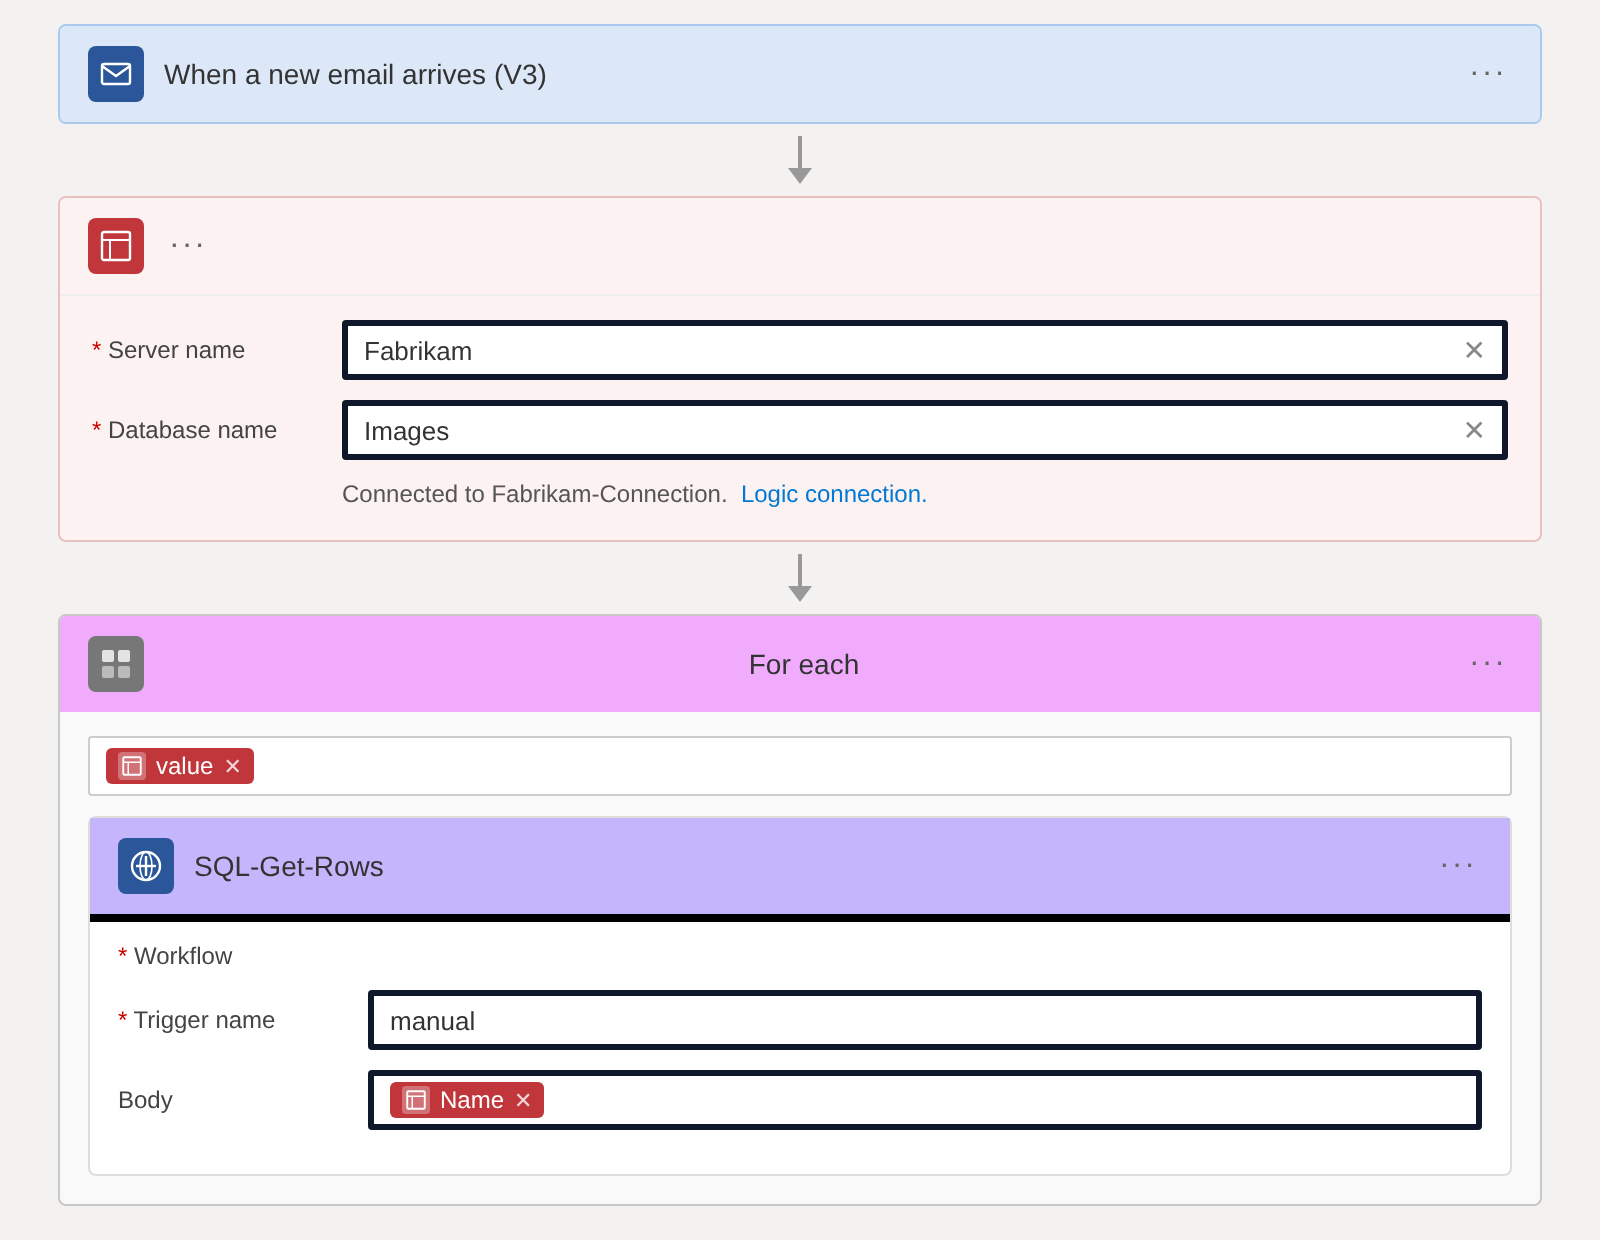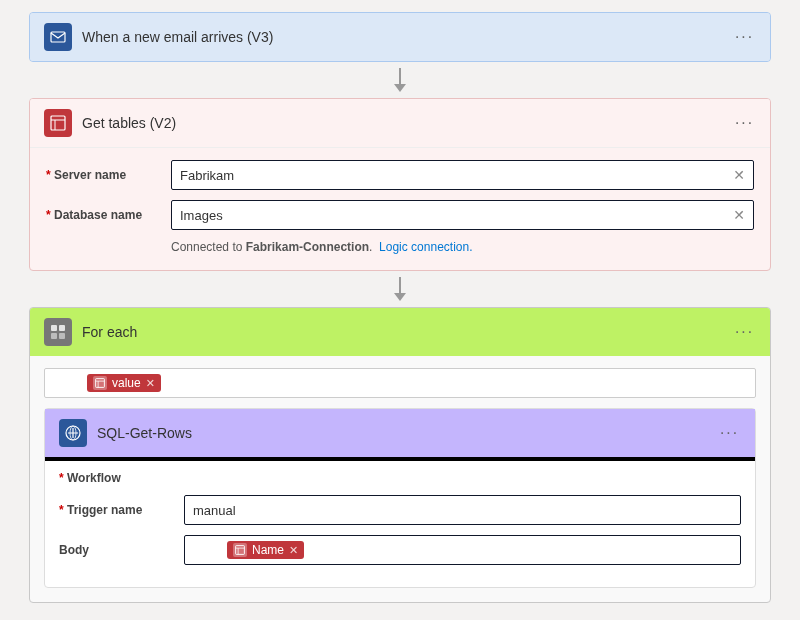--- a/index.html
+++ b/index.html
@@ -89,21 +89,22 @@
     .get-tables-card .card-header {
       background: #fdf2f2;
     }
 
     
     .for-each-card {
       border-color: #c8c8c8;
       background: #f9f9f9;
     }
     .for-each-card > .card-header {
-      background: #bef264;
+      background: #f0abfc;
+      text-align: center;
     }
 
     
     .inner-card {
       width: 100%;
       border: 1.5px solid #ddd;
       border-radius: 4px;
       background: #fff;
       margin-top: 10px;
     }
@@ -119,26 +120,25 @@
       align-items: center;
       margin-bottom: 10px;
       gap: 10px;
     }
 
     .field-label {
       width: 115px;
       font-size: 12px;
       color: #444;
       flex-shrink: 0;
-      font-weight: bold;
     }
 
     .field-input {
       flex: 1;
-      border: 1px solid #0f172a;
+      border: 3px solid #0f172a;
       border-radius: 2px;
       padding: 5px 8px;
       font-size: 13px;
       background: #fff;
       display: flex;
       align-items: center;
       justify-content: space-between;
       height: 30px;
     }
 
@@ -149,21 +149,21 @@
     }
 
     .connection-text {
       font-size: 12px;
       color: #555;
       margin-top: 4px;
       margin-left: 125px;
     }
 
     .connection-text .brand {
-      font-weight: 700;
+      font-weight: 400;
     }
 
     .connection-text .change-link {
       color: #0078d4;
       cursor: pointer;
       text-decoration: none;
     }
 
     
     .connector {
@@ -191,21 +191,20 @@
     
     .token-tag {
       display: inline-flex;
       align-items: center;
       background: #c0363b;
       color: #fff;
       border-radius: 3px;
       padding: 2px 6px;
       font-size: 12px;
       gap: 5px;
-      margin-left: 34px;
     }
 
     .token-tag .token-icon {
       width: 14px;
       height: 14px;
       background: rgba(255,255,255,0.3);
       border-radius: 2px;
       display: flex;
       align-items: center;
       justify-content: center;
@@ -293,21 +292,20 @@
 
   <div class="card get-tables-card">
     <div class="card-header">
       <div class="icon-box icon-red">
         <svg class="icon-svg" viewBox="0 0 16 16" fill="white">
           <rect x="1" y="1" width="14" height="14" rx="1" fill="none" stroke="white" stroke-width="1.2"></rect>
           <line x1="1" y1="5" x2="15" y2="5" stroke="white" stroke-width="1"></line>
           <line x1="5" y1="5" x2="5" y2="15" stroke="white" stroke-width="1"></line>
         </svg>
       </div>
-      <span class="title">Get tables (V2)</span>
       <div class="more-btn">···</div>
     </div>
     <div class="card-body">
       <div class="field-row">
         <div class="field-label">
           <span style="color:#c00;">*</span> Server name
         </div>
         <div class="field-input">
           <span>Fabrikam</span>
           <span class="clear-btn">✕</span>

